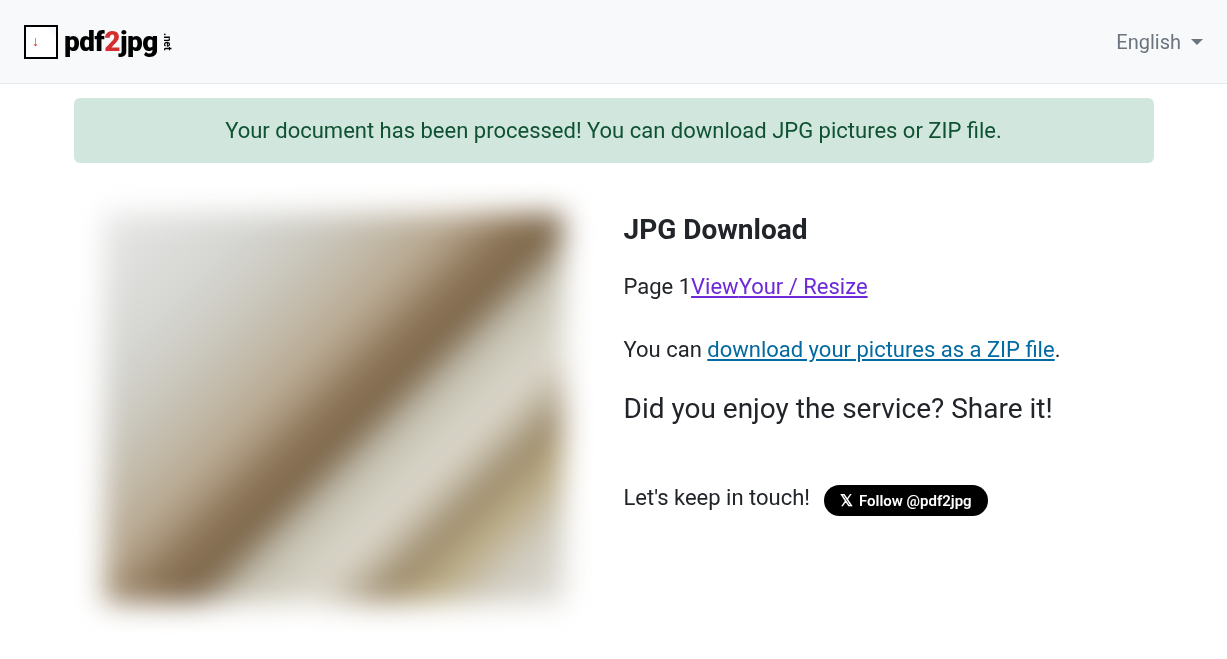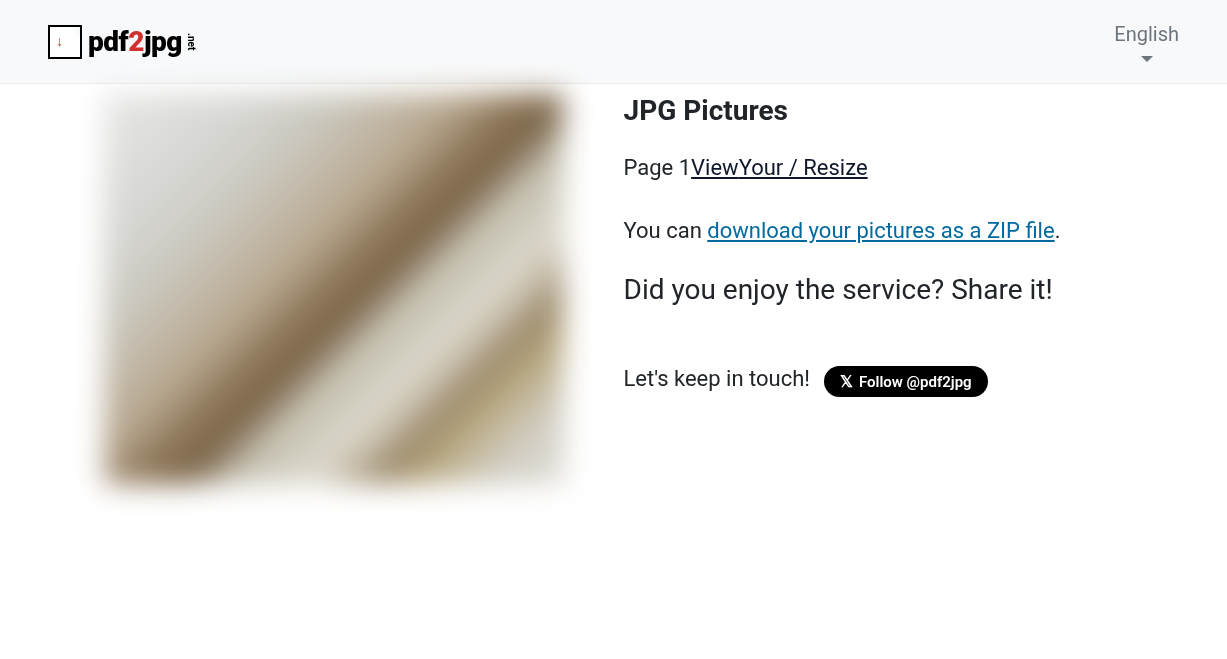--- a/index.html
+++ b/index.html
@@ -11,21 +11,21 @@
       font-family: -apple-system, BlinkMacSystemFont, "Segoe UI", Roboto, "Helvetica Neue", Arial, sans-serif;
       background: #ffffff;
       color: #212529;
     }
     .topbar {
       background: #f8f9fa;
       border-bottom: 1px solid #e9ecef;
       display: flex;
       justify-content: space-between;
       align-items: center;
-      padding: 12px 48px;
+      padding: 12px 24px;
       height: 84px;
     }
     .logo {
       display: flex;
       align-items: center;
       font-weight: 900;
       font-size: 28px;
       letter-spacing: -0.5px;
       color: #000;
       gap: 6px;
@@ -67,21 +67,20 @@
       margin-left: -2px;
       font-weight: bold;
     }
     .language-selector {
       display: flex;
       align-items: center;
       gap: 10px;
       color: #6c757d;
       font-size: 20px;
       cursor: pointer;
-      flex-direction: column;
     }
     .chevron-down {
       width: 0;
       height: 0;
       border-left: 6px solid transparent;
       border-right: 6px solid transparent;
       border-top: 6px solid #6c757d;
     }
     .container {
       max-width: 1110px;
@@ -122,21 +121,21 @@
       font-weight: 700;
       margin-bottom: 28px;
     }
     .page-row {
       font-size: 22px;
       margin-bottom: 38px;
       display: flex;
       align-items: center;
     }
     .page-row a {
-      color: #0f172a;
+      color: #6d28d9;
       text-decoration: underline;
     }
     .highlighted {
       border: 2px solid #d32f2f;
       padding: 2px 6px;
     }
     .highlighted a {
       text-decoration: underline;
     }
     .zip-heading {
@@ -194,30 +193,33 @@
     <span class="logo-net">.net</span>
   </div>
   <div class="language-selector">
     <span>English</span>
     <span class="chevron-down"></span>
   </div>
 </div>
 
 <div class="container">
 
+  <div class="alert-success">
+    <span>Your document has been processed! You can download JPG pictures or ZIP file.</span>
+  </div>
 
   <div class="content-row">
 
     <div class="preview-col">
       <div class="preview-image"></div>
     </div>
 
     <div class="actions-col">
 
-      <h2 class="section-heading">JPG Pictures</h2>
+      <h2 class="section-heading">JPG Download</h2>
 
       <div class="page-row">
         <span>Page 1</span>
         <a href="#">View</a>
         <a href="#">Your / Resize</a>
       </div>
 
 
       <p class="zip-text">
         <span>You can </span><a href="#">download your pictures as a ZIP file</a><span class="period">.</span>

